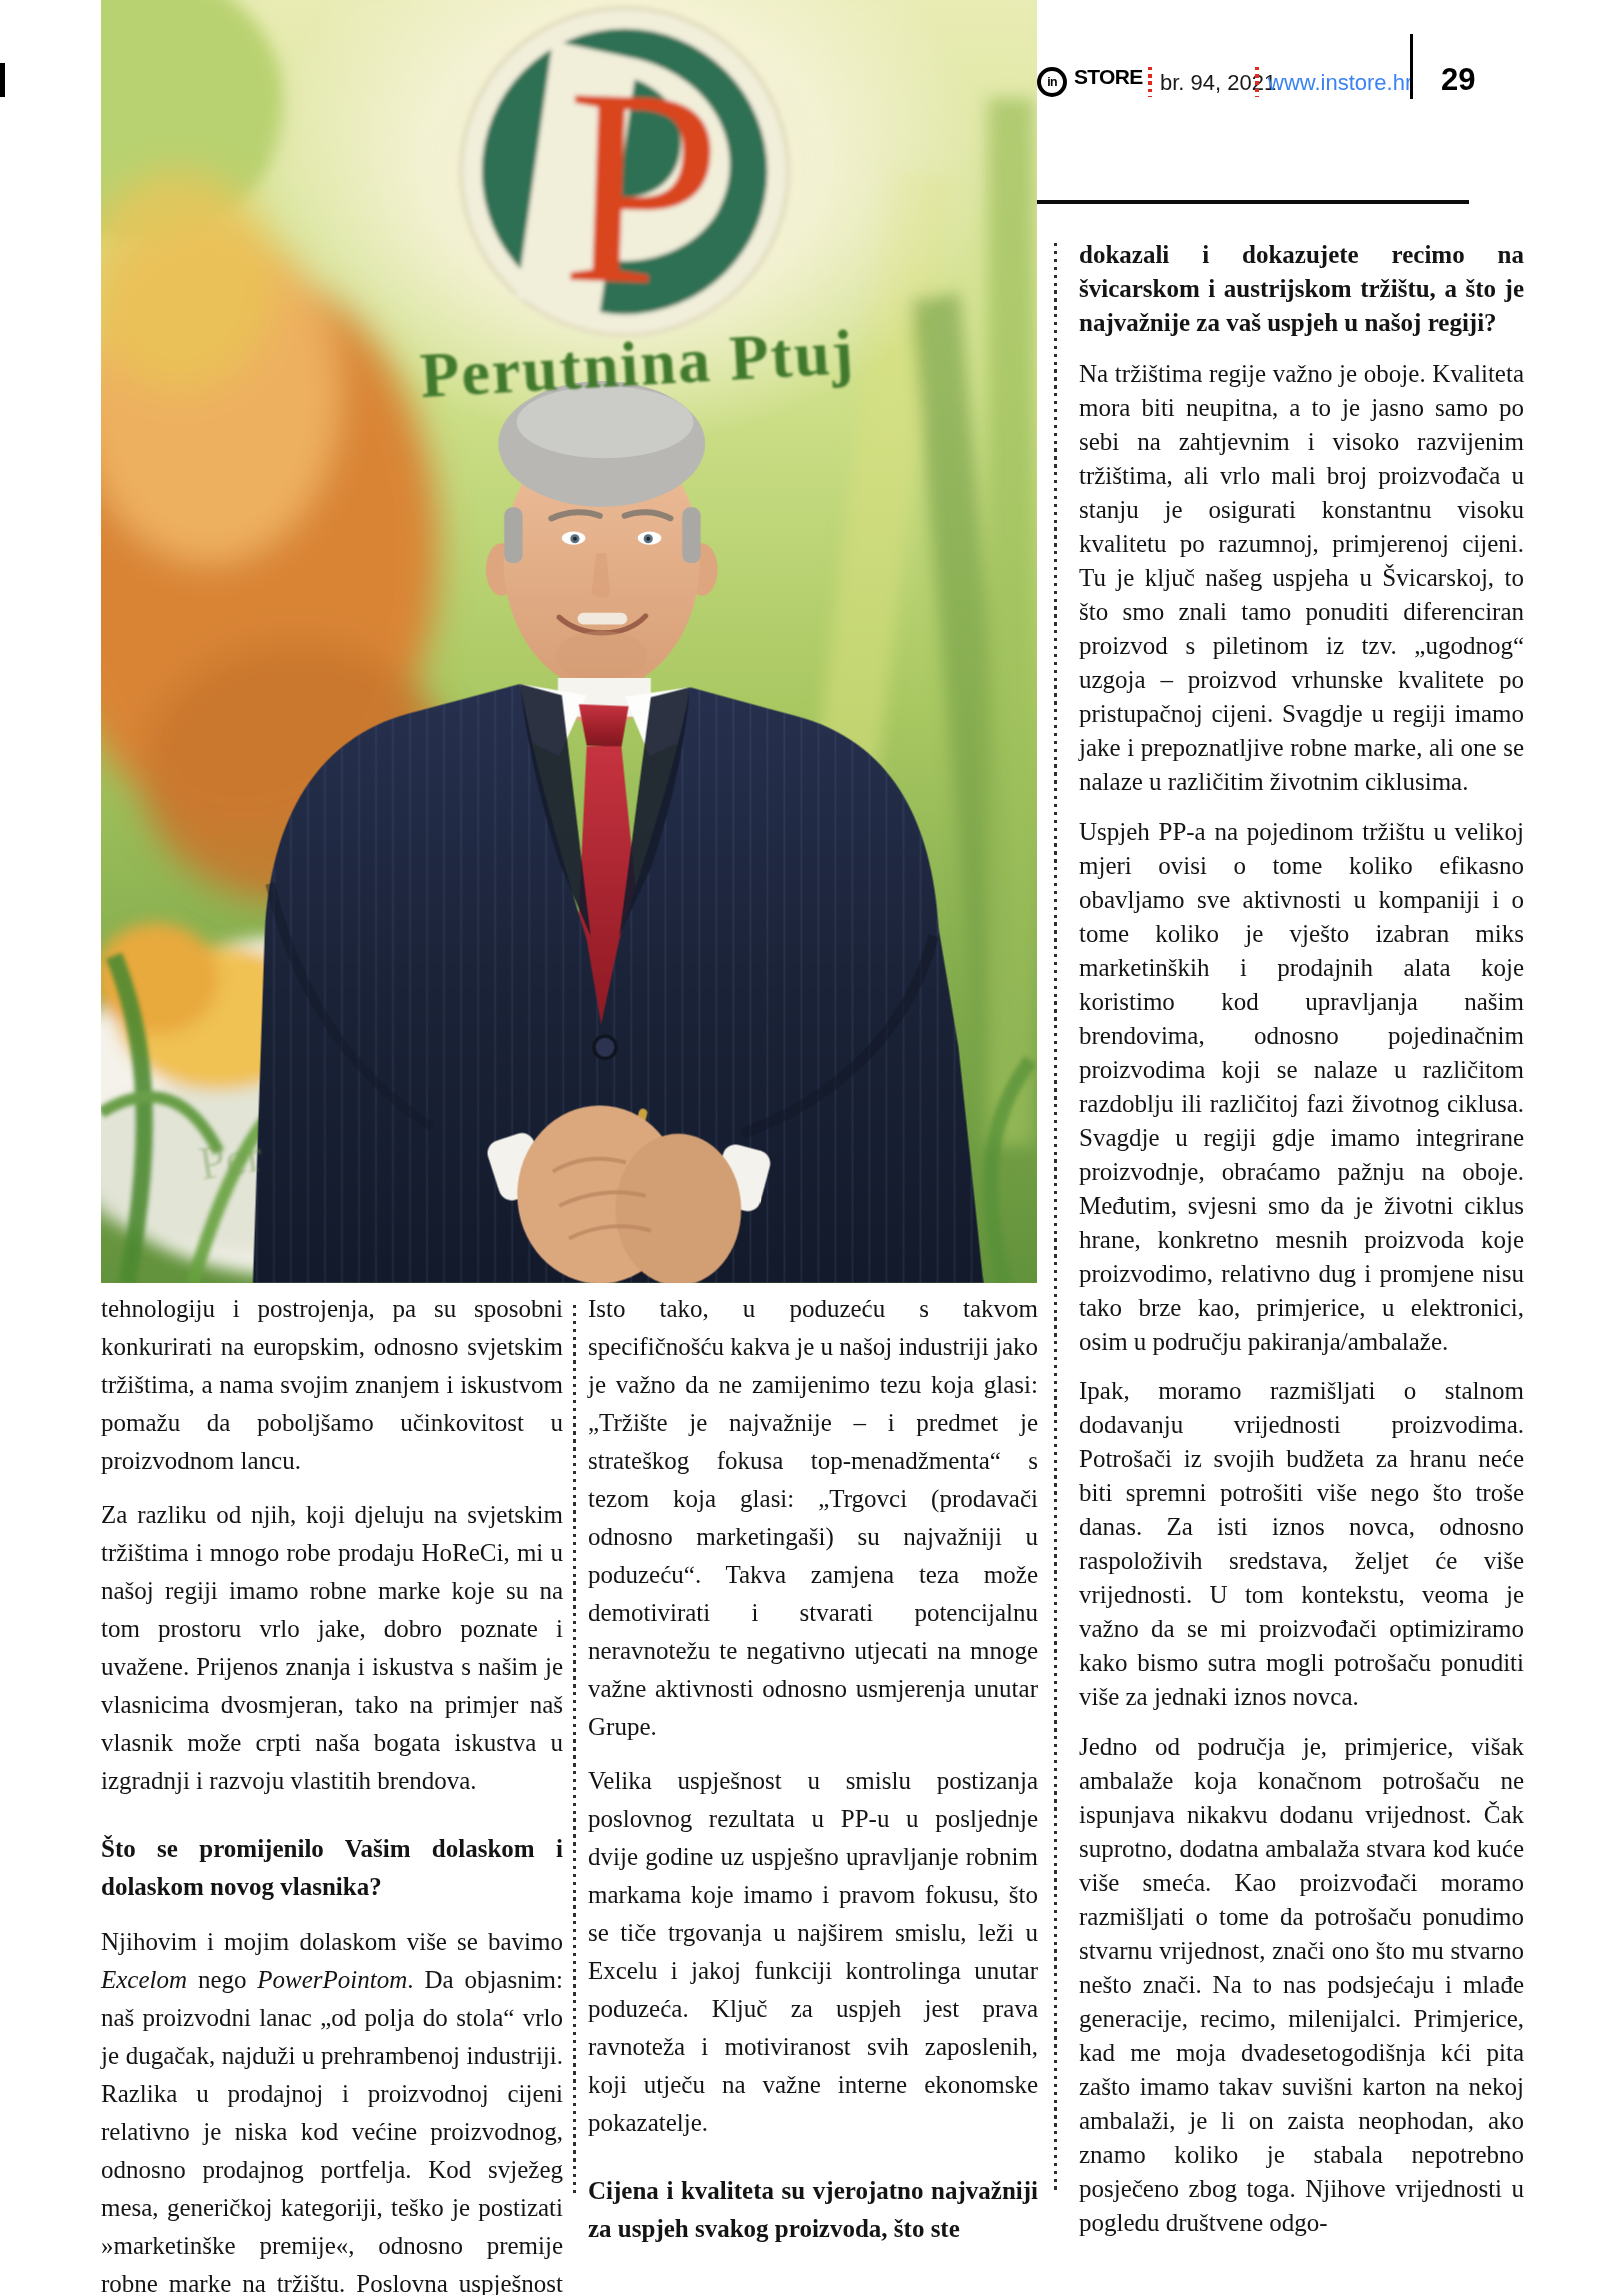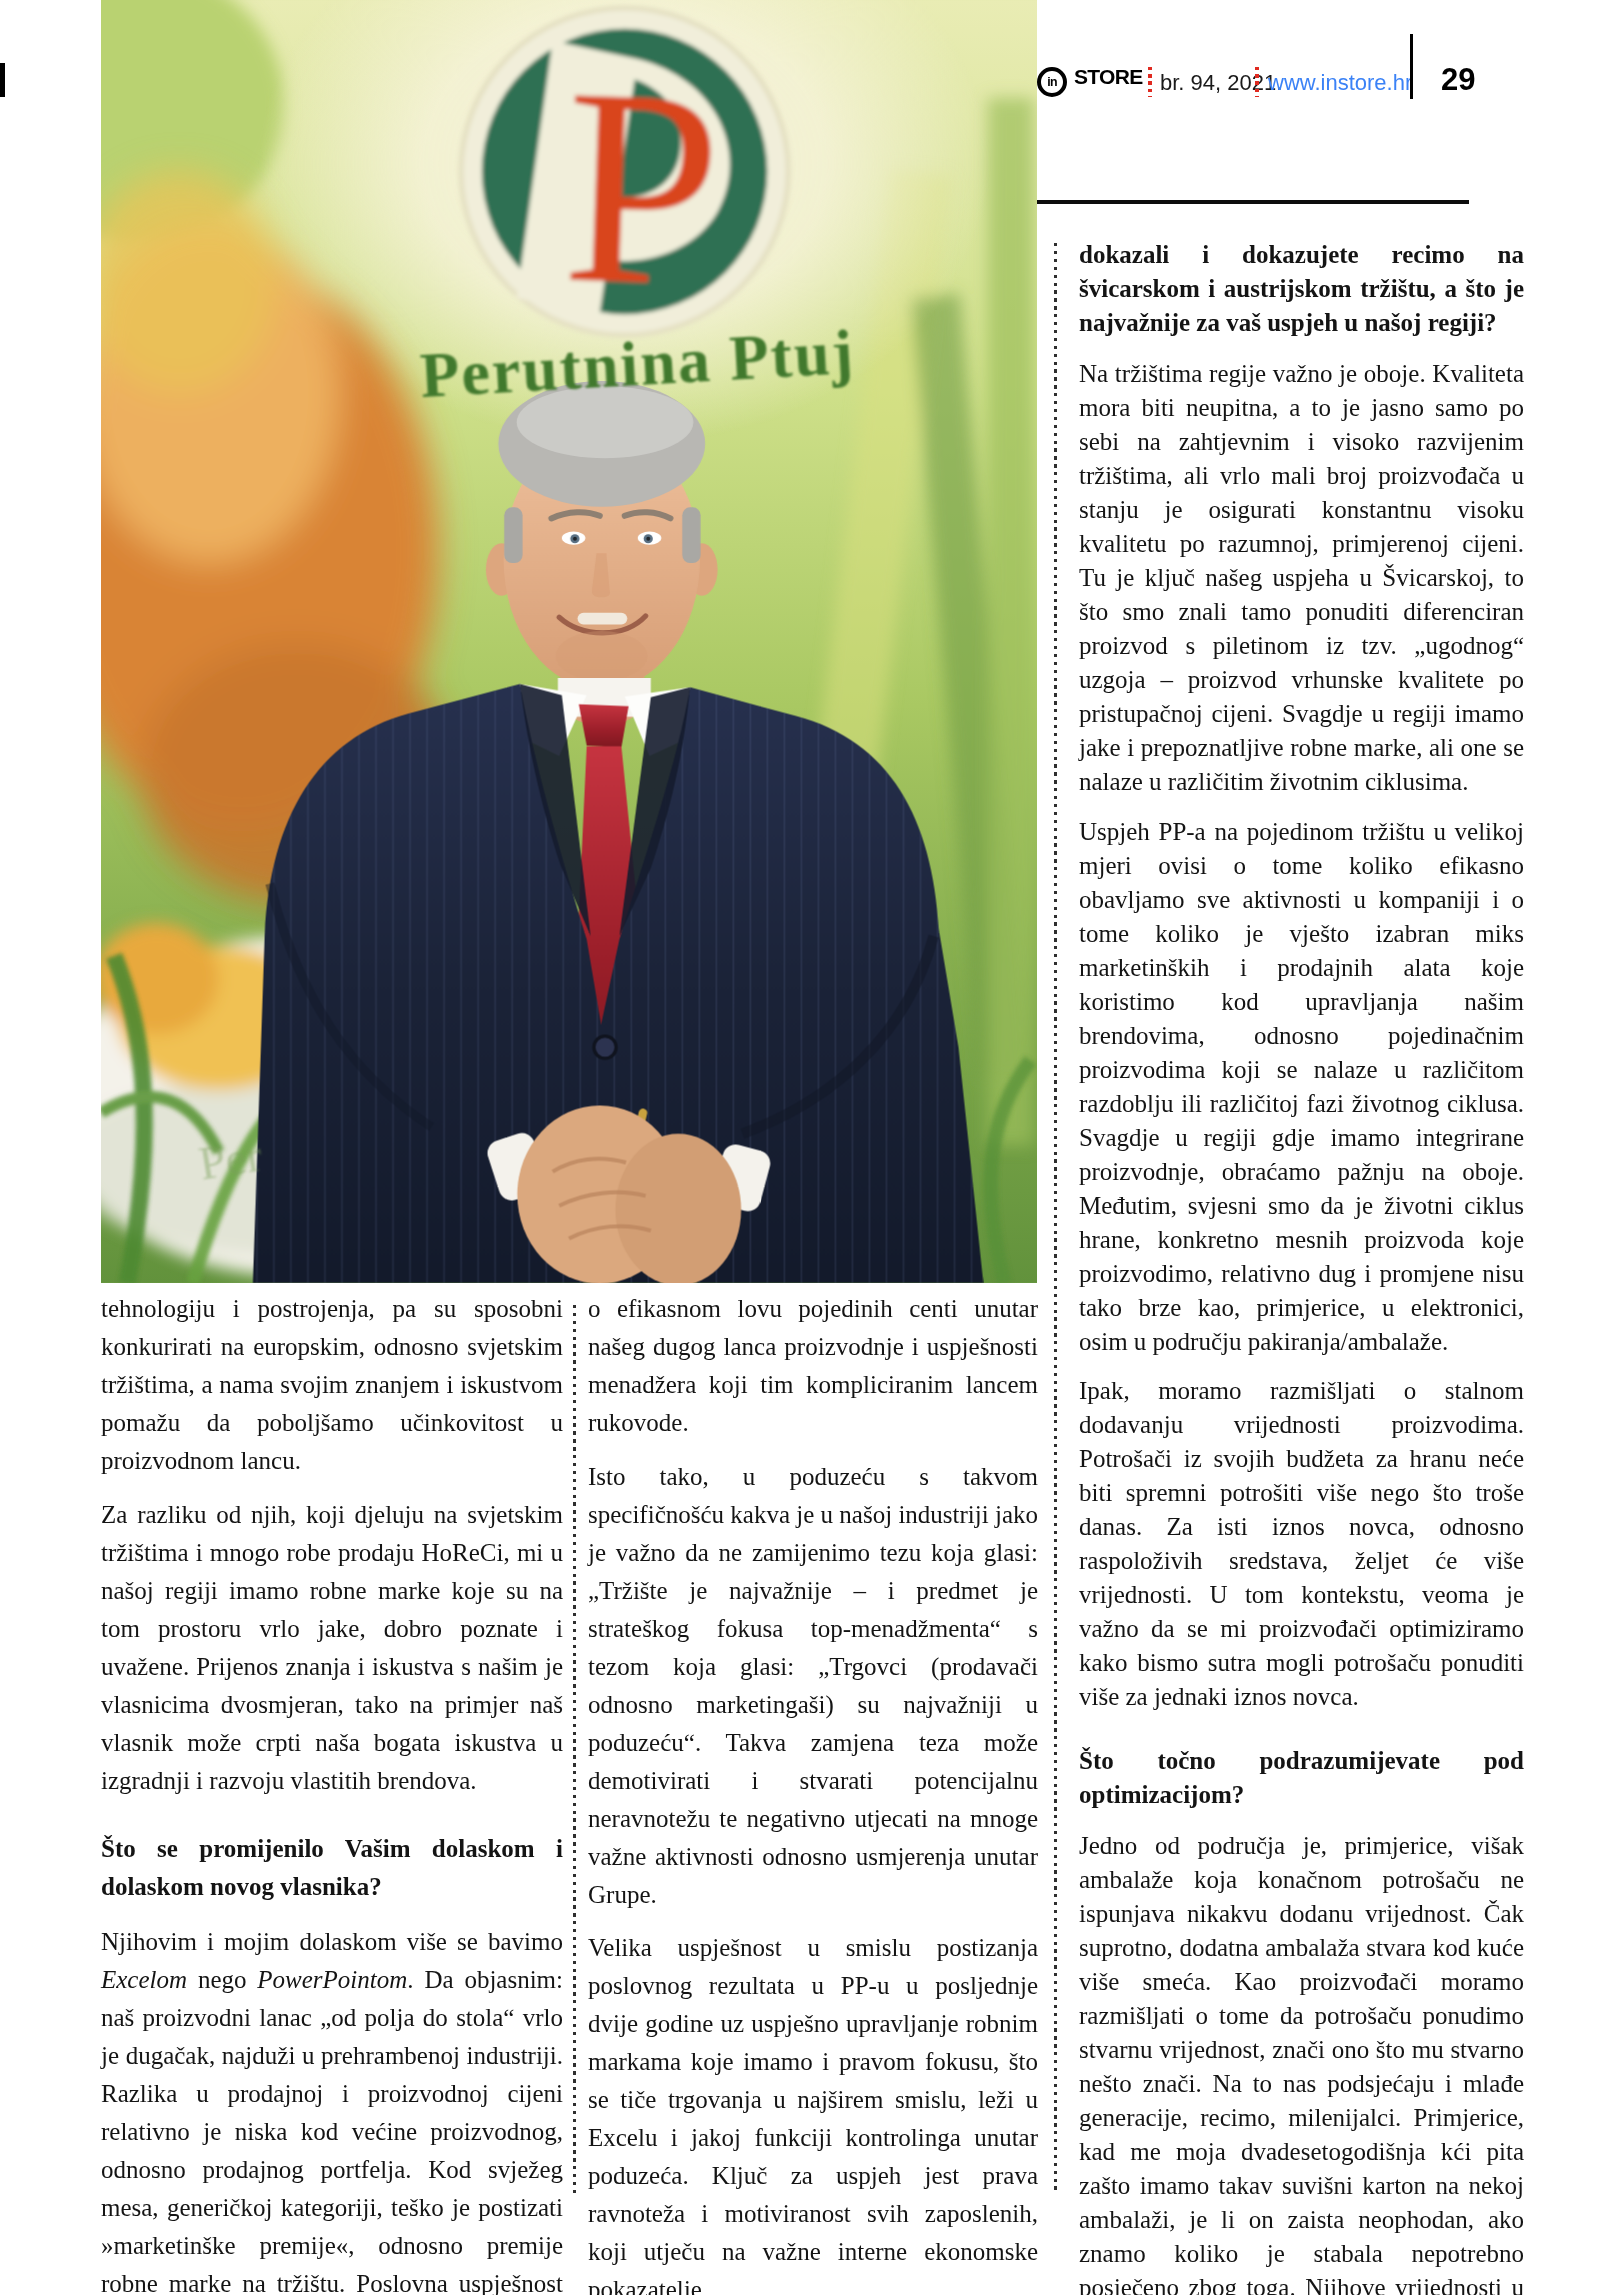--- a/index.html
+++ b/index.html
@@ -210,28 +210,26 @@
   <div class="vdots vdots-right"></div>
   <div class="vdots vdots-mid"></div>
 
   <section class="col col-left">
       <p class="body"><span>tehnologiju i postrojenja, pa su sposobni konkurirati na europskim, odnosno svjetskim tržištima, a nama svojim znanjem i iskustvom pomažu da poboljšamo učinkovitost u proizvodnom lancu.</span></p>
       <p class="body"><span>Za razliku od njih, koji djeluju na svjetskim tržištima i mnogo robe prodaju HoReCi, mi u našoj regiji imamo robne marke koje su na tom prostoru vrlo jake, dobro poznate i uvažene. Prijenos znanja i iskustva s našim je vlasnicima dvosmjeran, tako na primjer naš vlasnik može crpti naša bogata iskustva u izgradnji i razvoju vlastitih brendova.</span></p>
       <p class="head"><span>Što se promijenilo Vašim dolaskom i dolaskom novog vlasnika?</span></p>
       <p class="body"><span>Njihovim i mojim dolaskom više se bavimo </span><em>Excelom</em><span> nego </span><em>PowerPointom</em><span>. Da objasnim: naš proizvodni lanac „od polja do stola“ vrlo je dugačak, najduži u prehrambenoj industriji. Razlika u prodajnoj i proizvodnoj cijeni relativno je niska kod većine proizvodnog, odnosno prodajnog portfelja. Kod svježeg mesa, generičkoj kategoriji, teško je postizati »marketinške premije«, odnosno premije robne marke na tržištu. Poslovna uspješnost jako ovisi</span></p>
     </section>
   <section class="col col-mid">
-      <p class="body"><span>o efikasnom lovu pojedinih centi unutar našeg dugog lanca proizvodnje i uspješnosti menadžera koji tim kompliciranim lancem rukovode.</span></p>
       <p class="body"><span>Isto tako, u poduzeću s takvom specifičnošću kakva je u našoj industriji jako je važno da ne zamijenimo tezu koja glasi: „Tržište je najvažnije – i predmet je strateškog fokusa top-menadžmenta“ s tezom koja glasi: „Trgovci (prodavači odnosno marketingaši) su najvažniji u poduzeću“. Takva zamjena teza može demotivirati i stvarati potencijalnu neravnotežu te negativno utjecati na mnoge važne aktivnosti odnosno usmjerenja unutar Grupe.</span></p>
       <p class="body"><span>Velika uspješnost u smislu postizanja poslovnog rezultata u PP-u u posljednje dvije godine uz uspješno upravljanje robnim markama koje imamo i pravom fokusu, što se tiče trgovanja u najširem smislu, leži u Excelu i jakoj funkciji kontrolinga unutar poduzeća. Ključ za uspjeh jest prava ravnoteža i motiviranost svih zaposlenih, koji utječu na važne interne ekonomske pokazatelje.</span></p>
       <p class="head"><span>Cijena i kvaliteta su vjerojatno najvažniji za uspjeh svakog proizvoda, što ste</span></p>
     </section>
   <section class="col col-right">
       <p class="head"><span>dokazali i dokazujete recimo na švicarskom i austrijskom tržištu, a što je najvažnije za vaš uspjeh u našoj regiji?</span></p>
       <p class="body"><span>Na tržištima regije važno je oboje. Kvaliteta mora biti neupitna, a to je jasno samo po sebi na zahtjevnim i visoko razvijenim tržištima, ali vrlo mali broj proizvođača u stanju je osigurati konstantnu visoku kvalitetu po razumnoj, primjerenoj cijeni. Tu je ključ našeg uspjeha u Švicarskoj, to što smo znali tamo ponuditi diferenciran proizvod s piletinom iz tzv. „ugodnog“ uzgoja – proizvod vrhunske kvalitete po pristupačnoj cijeni. Svagdje u regiji imamo jake i prepoznatljive robne marke, ali one se nalaze u različitim životnim ciklusima.</span></p>
       <p class="body"><span>Uspjeh PP-a na pojedinom tržištu u velikoj mjeri ovisi o tome koliko efikasno obavljamo sve aktivnosti u kompaniji i o tome koliko je vješto izabran miks marketinških i prodajnih alata koje koristimo kod upravljanja našim brendovima, odnosno pojedinačnim proizvodima koji se nalaze u različitom razdoblju ili različitoj fazi životnog ciklusa. Svagdje u regiji gdje imamo integrirane proizvodnje, obraćamo pažnju na oboje. Međutim, svjesni smo da je životni ciklus hrane, konkretno mesnih proizvoda koje proizvodimo, relativno dug i promjene nisu tako brze kao, primjerice, u elektronici, osim u području pakiranja/ambalaže.</span></p>
       <p class="body"><span>Ipak, moramo razmišljati o stalnom dodavanju vrijednosti proizvodima. Potrošači iz svojih budžeta za hranu neće biti spremni potrošiti više nego što troše danas. Za isti iznos novca, odnosno raspoloživih sredstava, željet će više vrijednosti. U tom kontekstu, veoma je važno da se mi proizvođači optimiziramo kako bismo sutra mogli potrošaču ponuditi više za jednaki iznos novca.</span></p>
-      <p class="head"><span>Što točno podrazumijevate pod optimizacijom?</span></p>
       <p class="body"><span>Jedno od područja je, primjerice, višak ambalaže koja konačnom potrošaču ne ispunjava nikakvu dodanu vrijednost. Čak suprotno, dodatna ambalaža stvara kod kuće više smeća. Kao proizvođači moramo razmišljati o tome da potrošaču ponudimo stvarnu vrijednost, znači ono što mu stvarno nešto znači. Na to nas podsjećaju i mlađe generacije, recimo, milenijalci. Primjerice, kad me moja dvadesetogodišnja kći pita zašto imamo takav suvišni karton na nekoj ambalaži, je li on zaista neophodan, ako znamo koliko je stabala nepotrebno posječeno zbog toga. Njihove vrijednosti u pogledu društvene odgo-</span></p>
     </section>
 
 </div>
 
 
 </body></html>

